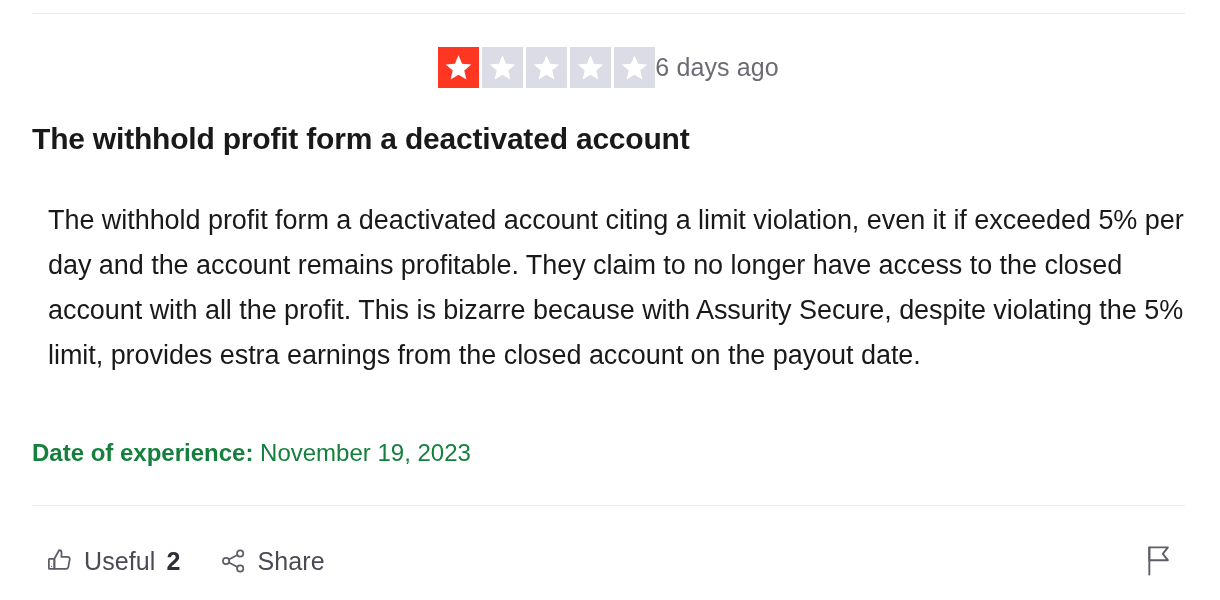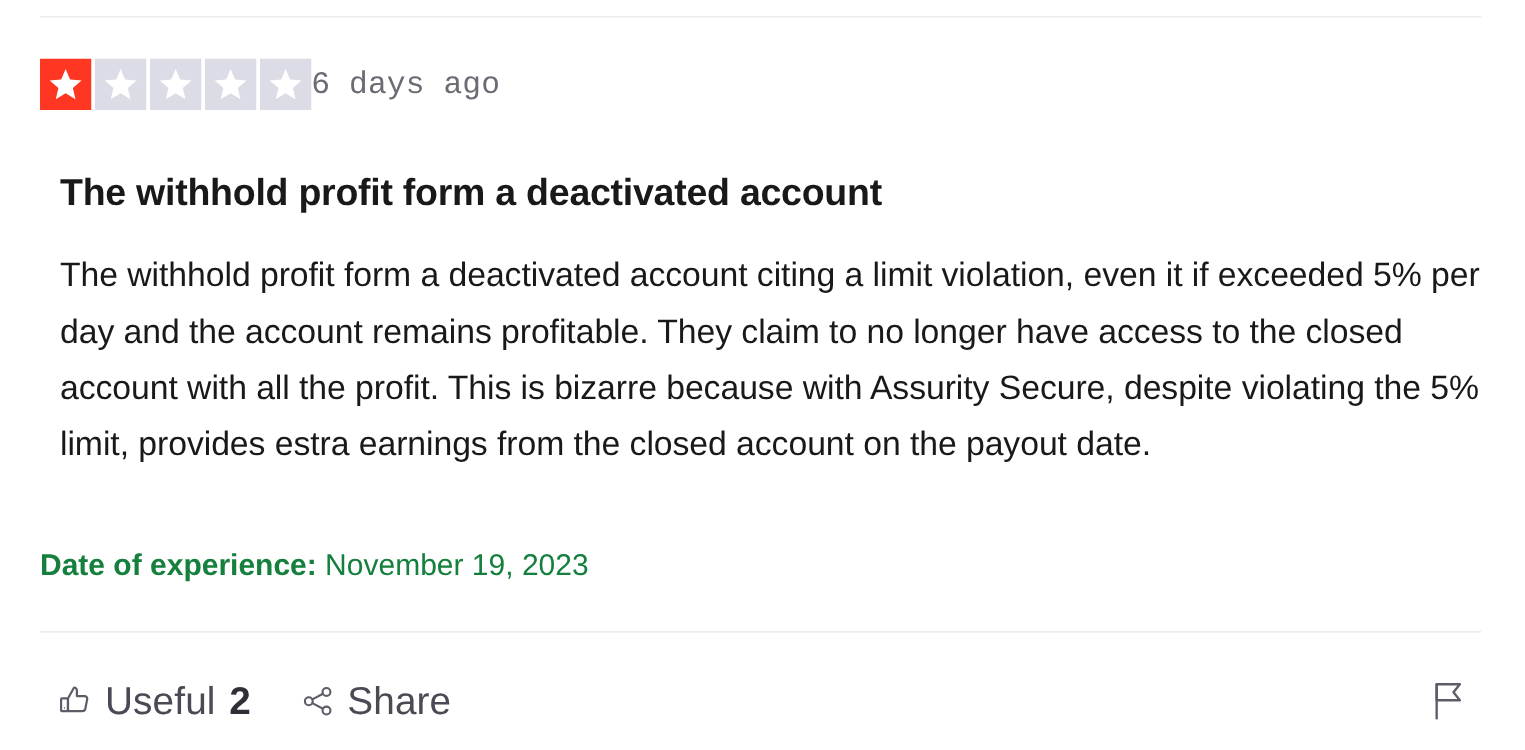--- a/index.html
+++ b/index.html
@@ -36,22 +36,21 @@
 
   
   .review-header {
     position: absolute;
     top: 46px;
     left: 32px;
     width: 1153px;
     height: 42px;
     display: flex;
     align-items: center;
-    justify-content: flex-start;
-    font-family: Liberation Mono, monospace;
+    justify-content: center;
   }
 
   .stars {
     display: flex;
     gap: 3px;
   }
   .star-box {
     width: 41px;
     height: 41px;
     background: #dcdce6;
@@ -77,21 +76,21 @@
     letter-spacing: 0.1px;
     white-space: nowrap;
   }
 
   
   .review-title {
     position: absolute;
     top: 120px;
     left: 32px;
     width: 1153px;
-    margin: 16px;
+    margin: 0;
     font-size: 30px;
     line-height: 38px;
     font-weight: bold;
     color: #191919;
     letter-spacing: -0.2px;
   }
 
   
   .review-body {
     position: absolute;
@@ -133,21 +132,21 @@
   }
 
   .action {
     display: flex;
     align-items: center;
     gap: 9px;
     background: none;
     border: none;
     padding: 0;
     font-family: "Liberation Sans", sans-serif;
-    font-size: 31px;
+    font-size: 25px;
     color: #4a4a55;
     cursor: pointer;
     letter-spacing: 0.1px;
   }
   .action-useful { margin-left: 13px; }
   .action-share  { margin-left: 40px; }
 
   .action .icon {
     display: flex;
     align-items: center;

